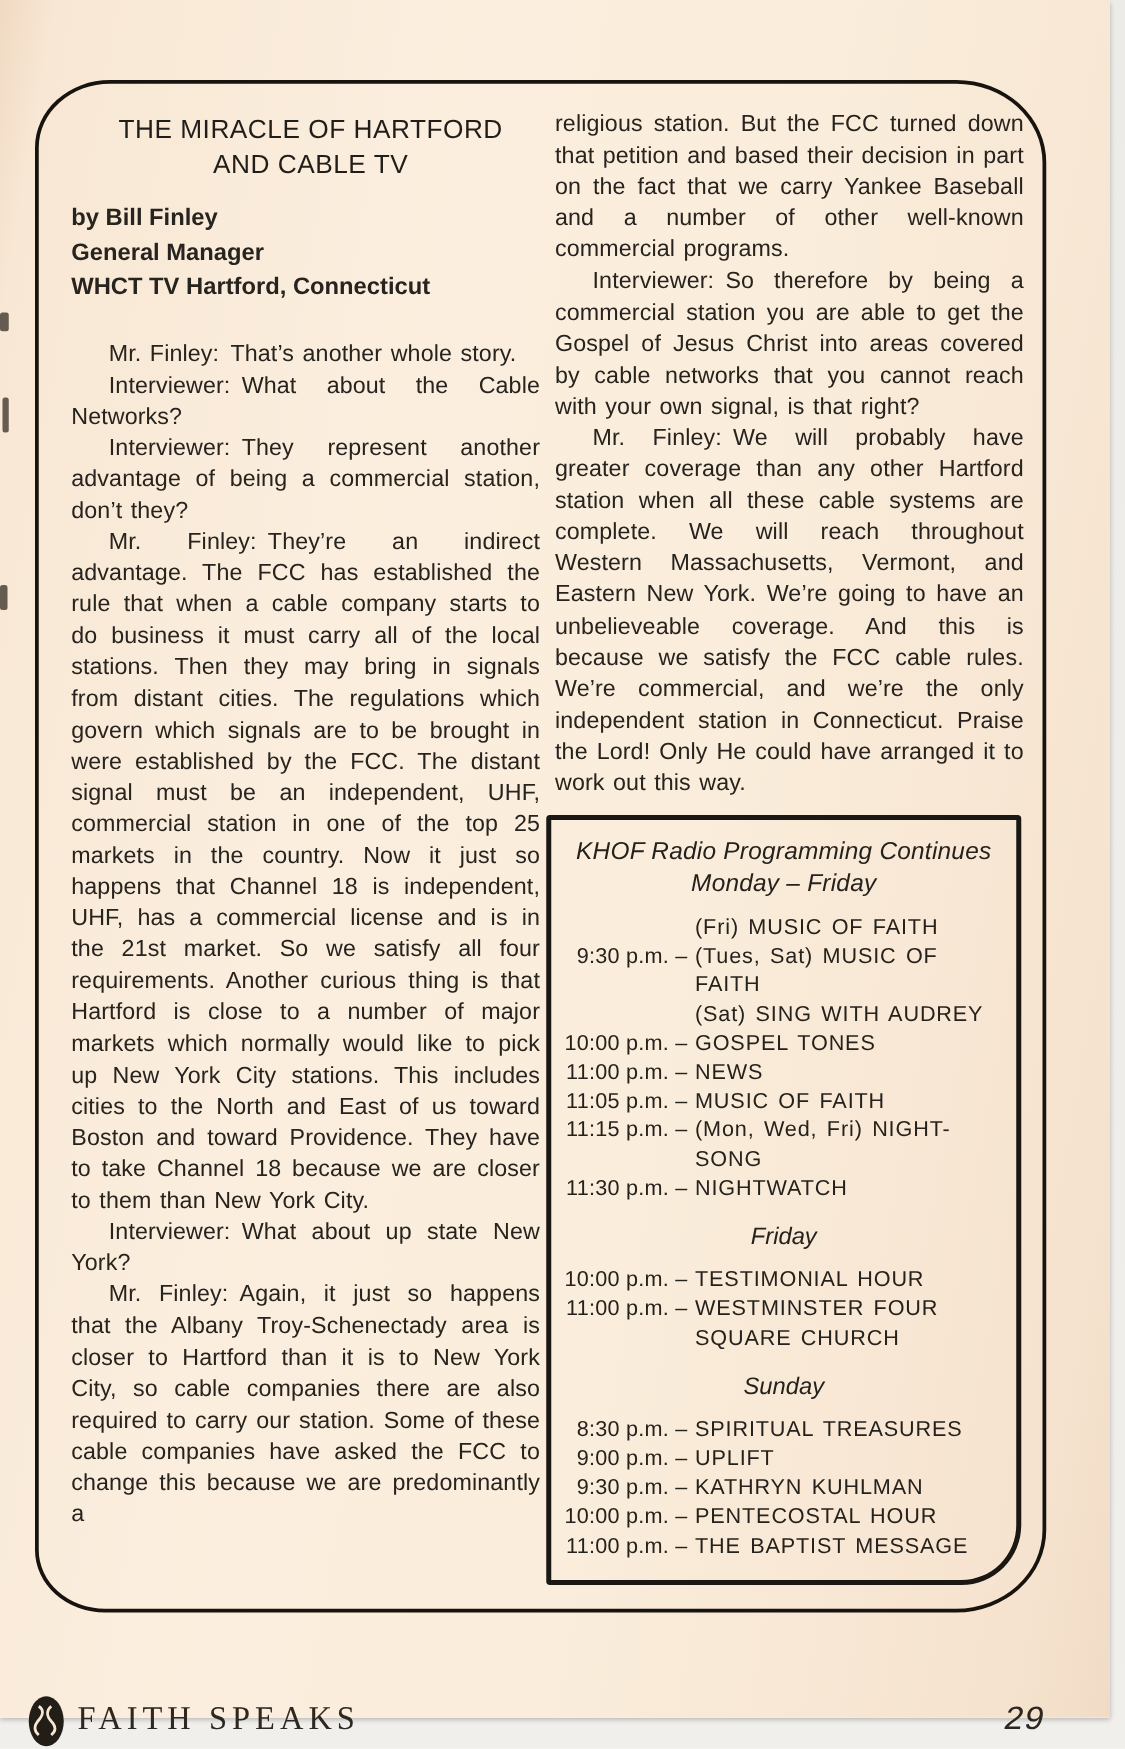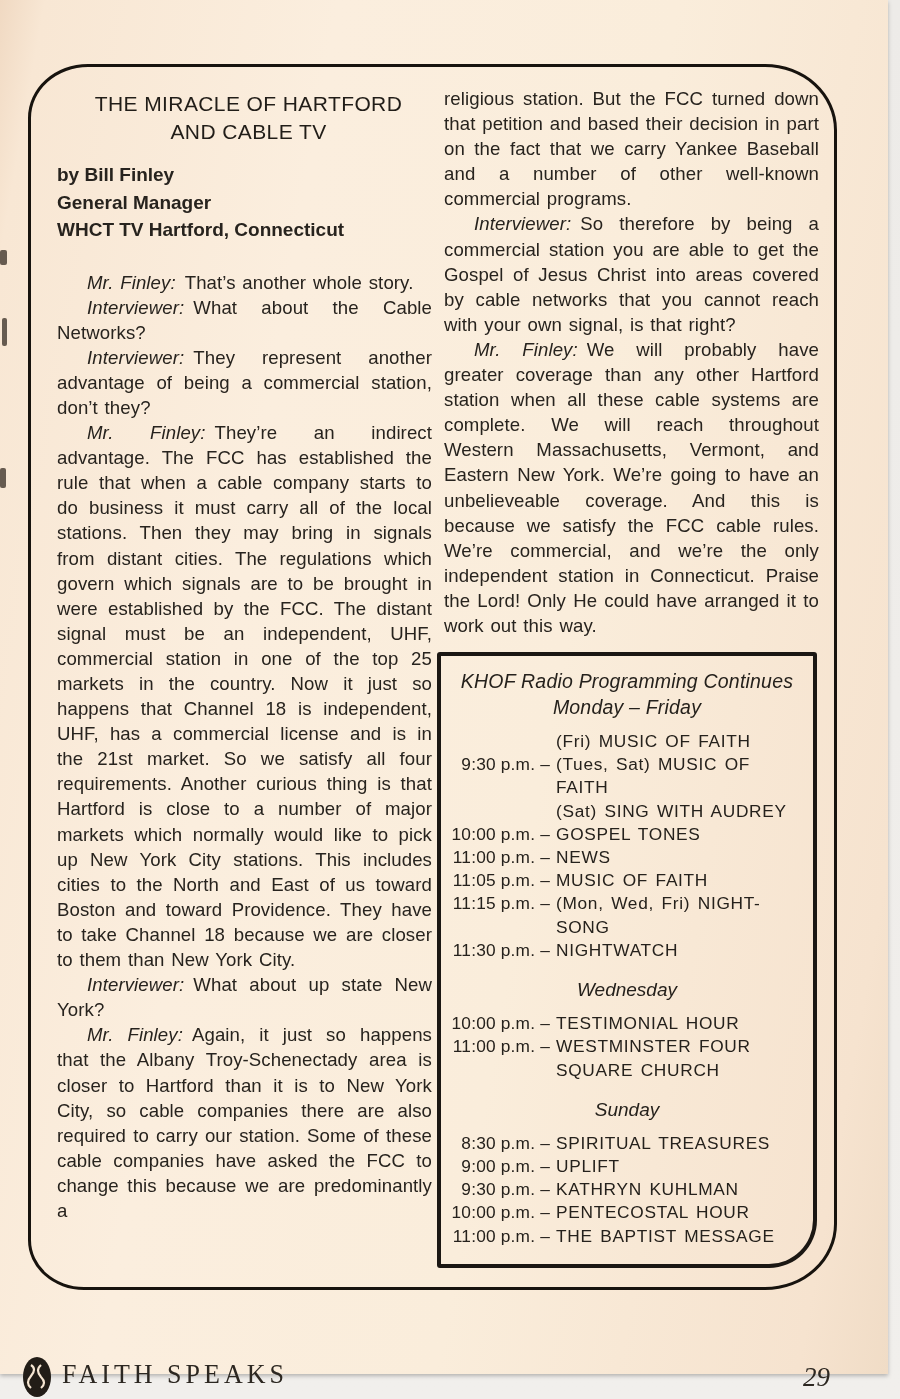--- a/index.html
+++ b/index.html
@@ -28,21 +28,21 @@
   .title{
     text-align:center;font-size:21px;line-height:28px;letter-spacing:.4px;
     color:#211d18;margin:4px 10px 0 18px;
   }
   .byline{font-weight:bold;font-size:19px;line-height:27.5px;margin-top:15px;}
   .bodytext p{
     margin:0;font-size:18.6px;line-height:25.1px;text-align:justify;
     text-indent:30px;word-spacing:1.5px;letter-spacing:.1px;
   }
   .bodytext p.no-indent{text-indent:0;}
-  .speaker{font-style:italic;margin-right:9px;}
+  .speaker{margin-right:9px;}
   .speaker:empty{margin-right:0;}
   .schedule-box{
     margin-top:14px;margin-left:-7px;width:380px;box-sizing:border-box;
     border:4px solid #1b1713;border-radius:3px 3px 48px 3px;
     padding:12px 8px 16px 8px;color:#25211c;
   }
   .sched-header{font-style:italic;text-align:center;font-size:19.5px;line-height:26px;letter-spacing:.2px;}
   .sched-rows{margin-top:10px;}
   .srow{display:flex;font-size:17.3px;line-height:23.2px;}
   .srow .time{width:101px;flex:none;text-align:right;white-space:pre;letter-spacing:.2px;}
@@ -50,21 +50,21 @@
   .day-label{font-style:italic;text-align:center;font-size:19px;line-height:24px;margin:16px 0 10px 0;}
   .footer{position:absolute;left:0;top:1348px;width:889px;height:70px;text-align:right;}
   .brand{
     position:absolute;left:62px;top:12px;
     font-family:"Liberation Serif", serif;font-size:26px;letter-spacing:4px;
     color:#2c2721;transform:scaleY(1.02);
   }
   .logo{position:absolute;left:21px;top:7px;}
   .pagenum{
     position:absolute;left:803px;top:14px;
-    font-family:Liberation Serif, serif;font-style:italic;font-size:27px;color:#2c2721;
+    font-family:Liberation Mono, monospace;font-style:italic;font-size:27px;color:#2c2721;
   }
 </style>
 </head>
 <body>
 
 <div class="page">
   <div class="binding-mark" style="left:0;top:250px;width:7px;height:15px;"></div>
   <div class="binding-mark" style="left:2px;top:318px;width:5px;height:28px;"></div>
   <div class="binding-mark" style="left:0;top:468px;width:6px;height:20px;"></div>
 
@@ -141,21 +141,21 @@
           <div class="srow">
               <span class="time"></span>
               <span class="prog">SONG</span>
             </div>
           <div class="srow">
               <span class="time">11:30 p.m. –</span>
               <span class="prog">NIGHTWATCH</span>
             </div>
         </div>
 
-        <div class="day-label">Wednesday</div>
+        <div class="day-label">Friday</div>
         <div>
           <div class="srow">
               <span class="time">10:00 p.m. –</span>
               <span class="prog">TESTIMONIAL HOUR</span>
             </div>
           <div class="srow">
               <span class="time">11:00 p.m. –</span>
               <span class="prog">WESTMINSTER    FOUR</span>
             </div>
           <div class="srow">

